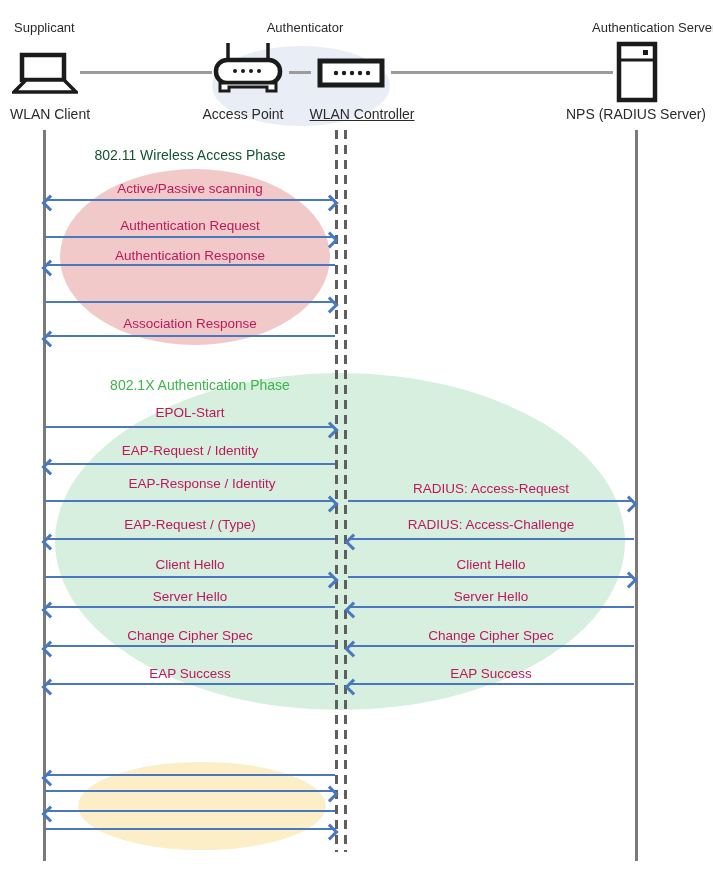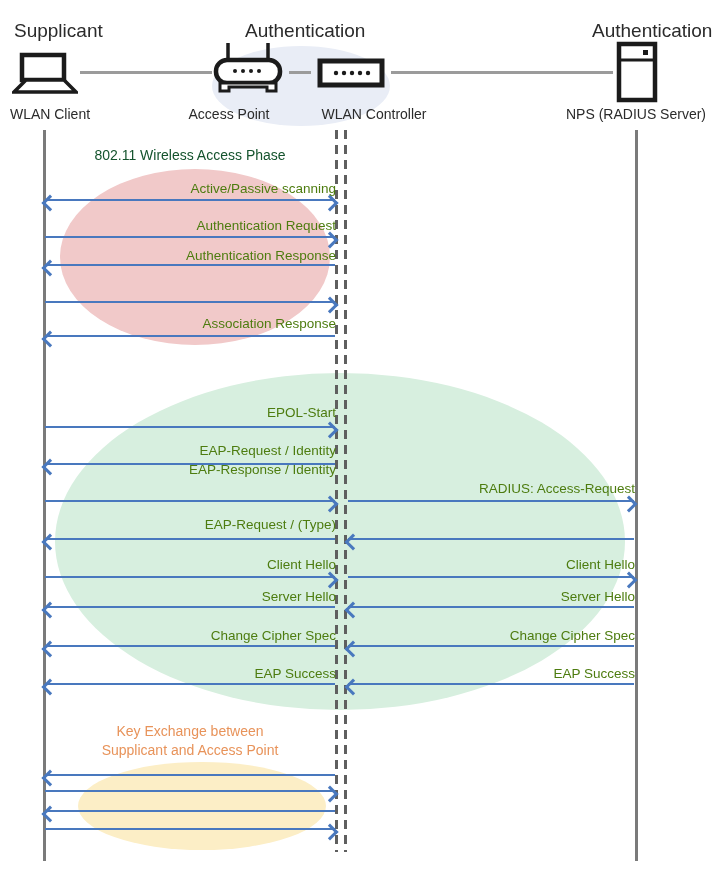--- a/index.html
+++ b/index.html
@@ -1,60 +1,60 @@
 <!DOCTYPE html>
 <html><head>
 <meta charset="utf-8">
 <style>
   html,body{margin:0;padding:0;background:#fff;}
   #canvas{
     position:relative;width:713px;height:875px;background:#ffffff;overflow:hidden;
     font-family:"Liberation Sans", sans-serif;color:#3d3d3d;
   }
   
-  .role-label{position:absolute;top:20px;font-size:19px;color:#2b2b2b;white-space:nowrap;z-index:4;}
+  .role-label{position:absolute;top:20px;font-size:13px;color:#2b2b2b;white-space:nowrap;z-index:4;}
   .dev-label{position:absolute;top:106px;font-size:14px;color:#2b2b2b;white-space:nowrap;text-align:center;z-index:4;}
   .connector{position:absolute;top:71px;height:3px;background:#9b9b9b;z-index:2;}
   .hdr-ellipse{position:absolute;left:212px;top:46px;width:178px;height:80px;border-radius:50%;
     background:#e9edf6;z-index:1;}
   .icon{position:absolute;z-index:3;line-height:0;}
   
   .lifeline{position:absolute;top:130px;width:3px;height:731px;background:#7a7a7a;z-index:4;}
   .dashline{position:absolute;top:130px;width:3px;height:722px;z-index:4;
     background:repeating-linear-gradient(to bottom,#5f5f5f 0 9px,transparent 9px 15px);}
   
   .ellipse{position:absolute;border-radius:50%;z-index:1;}
   .e-red{left:60px;top:169px;width:270px;height:176px;background:#f1c9c9;}
   .e-green{left:55px;top:373px;width:570px;height:337px;background:#d7efdf;}
   .e-yellow{left:78px;top:762px;width:248px;height:88px;background:#fceec6;}
   
   .phase-title{position:absolute;font-size:14px;text-align:center;white-space:nowrap;z-index:6;}
   .pt1{left:44px;width:292px;top:147px;color:#14532d;}
   .pt2{left:50px;width:300px;top:377px;color:#3cb54a;}
   .pt3{left:44px;width:292px;top:722px;color:#e8935a;line-height:19px;}
   
-  .ml{position:absolute;font-size:13.5px;color:#4d7c0f;text-align:right;white-space:nowrap;z-index:6;}
+  .ml{position:absolute;font-size:13.5px;color:#be185d;text-align:center;white-space:nowrap;z-index:6;}
   .ml-l{left:44px;width:292px;}
   .ml-r{left:347px;width:288px;}
   .ar{position:absolute;height:0;border-top:2px solid #4978be;z-index:5;}
   .ar-l{left:45px;width:290px;}
   .ar-r{left:348px;width:286px;}
   .hd{position:absolute;width:9px;height:9px;top:-4px;}
   .hd-r{right:-1px;border-top:3px solid #4978be;border-right:3px solid #4978be;transform:rotate(45deg);}
   .hd-l{left:-1px;border-top:3px solid #4978be;border-left:3px solid #4978be;transform:rotate(-45deg);}
 </style>
 </head>
 <body>
 
 <div id="canvas">
 
   <div class="hdr-ellipse"></div>
 
   <div class="role-label" style="left:14px;">Supplicant</div>
-  <div class="role-label" style="left:245px;width:120px;text-align:center;">Authentication</div>
+  <div class="role-label" style="left:245px;width:120px;text-align:center;">Authenticator</div>
   <div class="role-label" style="left:592px;width:146px;text-align:left;">Authentication Server</div>
 
   <div class="connector" style="left:80px;width:132px;"></div>
   <div class="connector" style="left:289px;width:22px;"></div>
   <div class="connector" style="left:391px;width:222px;"></div>
 
   <div class="icon" style="left:12px;top:52px;">
     <svg width="66" height="44" viewBox="0 0 66 44">
       <rect x="10" y="3" width="42" height="25" fill="#fff" stroke="#1b1b1b" stroke-width="4.5"></rect>
       <path d="M2 40 L64 40 L52 28 L14 28 Z" fill="#fff" stroke="#1b1b1b" stroke-width="3.5"></path>
@@ -86,38 +86,35 @@
 
   <div class="icon" style="left:616px;top:41px;">
     <svg width="42" height="62" viewBox="0 0 42 62">
       <rect x="3" y="3" width="36" height="56" fill="#fff" stroke="#1b1b1b" stroke-width="4.5"></rect>
       <line x1="4" y1="19" x2="38" y2="19" stroke="#1b1b1b" stroke-width="3"></line>
       <rect x="27" y="9" width="5" height="5" fill="#1b1b1b"></rect>
     </svg>
   </div>
 
   <div class="dev-label" style="left:0px;width:100px;">WLAN Client</div>
-  <div class="dev-label" style="left:179px;width:100px;">Access Point</div>
-  <div class="dev-label" style="left:308px;width:132px;">WLAN Controller</div>
+  <div class="dev-label" style="left:193px;width:100px;">Access Point</div>
+  <div class="dev-label" style="left:296px;width:132px;text-decoration:underline;">WLAN Controller</div>
   <div class="dev-label" style="left:566px;width:140px;">NPS (RADIUS Server)</div>
 
   <div class="lifeline" style="left:43px;"></div>
   <div class="dashline" style="left:335px;"></div>
   <div class="dashline" style="left:344px;"></div>
   <div class="lifeline" style="left:635px;"></div>
 
   <div class="ellipse e-red"></div>
   <div class="ellipse e-green"></div>
   <div class="ellipse e-yellow"></div>
 
   <div class="phase-title pt1">802.11 Wireless Access Phase</div>
-  <div class="phase-title pt3">
-    <div>Key Exchange between</div>
-    <div>Supplicant and Access Point</div>
-  </div>
+  <div class="phase-title pt2">802.1X Authentication Phase</div>
 
   <div class="ml ml-l" style="top:181px;">Active/Passive scanning</div>
   <div class="ar ar-l" style="top:199px;">
       <span class="hd hd-l"></span>
       <span class="hd hd-r"></span>
     </div>
 
   <div class="ml ml-l" style="top:218px;">Authentication Request</div>
   <div class="ar ar-l" style="top:236px;">
       <span class="hd hd-r"></span>
@@ -140,33 +137,34 @@
   <div class="ml ml-l" style="top:405px;">EPOL-Start</div>
   <div class="ar ar-l" style="top:426px;">
       <span class="hd hd-r"></span>
     </div>
 
   <div class="ml ml-l" style="top:443px;">EAP-Request / Identity</div>
   <div class="ar ar-l" style="top:463px;">
       <span class="hd hd-l"></span>
     </div>
 
-  <div class="ml ml-l" style="top:462px;">EAP-Response / Identity</div>
+  <div class="ml ml-l" style="top:476px;margin-left:12px;">EAP-Response / Identity</div>
   <div class="ar ar-l" style="top:500px;">
       <span class="hd hd-r"></span>
     </div>
   <div class="ml ml-r" style="top:481px;">RADIUS: Access-Request</div>
   <div class="ar ar-r" style="top:500px;">
       <span class="hd hd-r"></span>
     </div>
 
   <div class="ml ml-l" style="top:517px;">EAP-Request / (Type)</div>
   <div class="ar ar-l" style="top:538px;">
       <span class="hd hd-l"></span>
     </div>
+  <div class="ml ml-r" style="top:517px;">RADIUS: Access-Challenge</div>
   <div class="ar ar-r" style="top:538px;">
       <span class="hd hd-l"></span>
     </div>
 
   <div class="ml ml-l" style="top:557px;">Client Hello</div>
   <div class="ar ar-l" style="top:576px;">
       <span class="hd hd-r"></span>
     </div>
   <div class="ml ml-r" style="top:557px;">Client Hello</div>
   <div class="ar ar-r" style="top:576px;">

